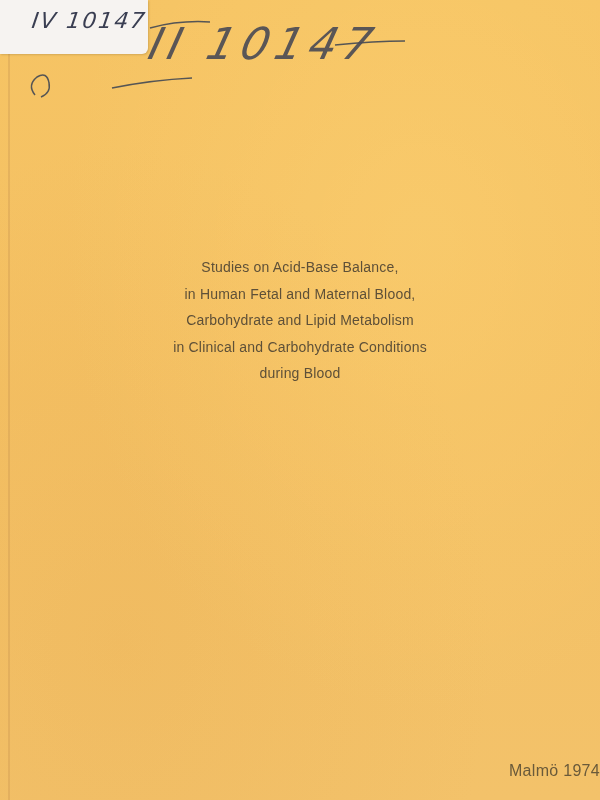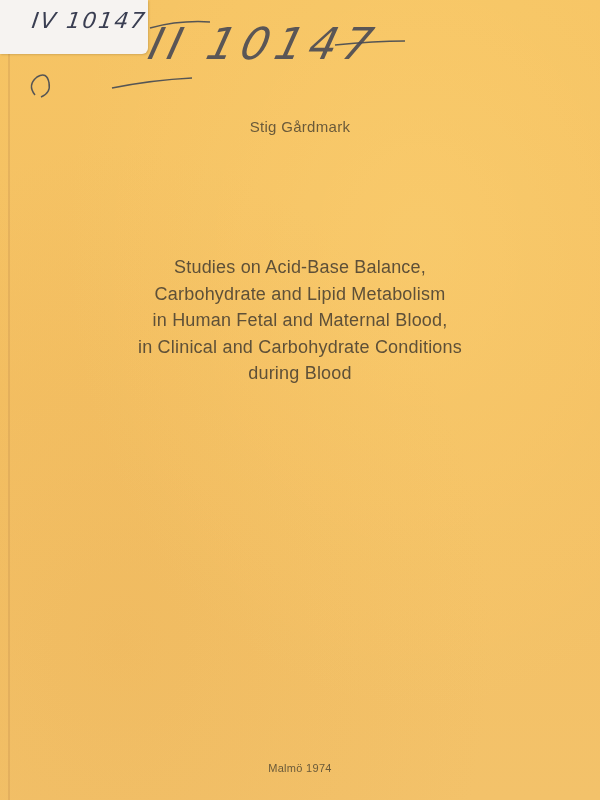--- a/index.html
+++ b/index.html
@@ -40,50 +40,49 @@
       font-size: 44px; color: #4a4a55; letter-spacing: 6px;
       transform: skewX(-14deg);
       opacity: 0.9;
     }
     .author {
       position: absolute; top: 118px; left: 0; right: 0; text-align: center;
       font-size: 15px; color: #6a5a3a; letter-spacing: 0.3px;
     }
     .title {
       position: absolute; top: 254px; left: 0; right: 0; text-align: center;
-      font-size: 18px; line-height: 26.5px; color: #5e5038; letter-spacing: 0.2px;
+      font-size: 14px; line-height: 26.5px; color: #5e5038; letter-spacing: 0.2px;
     }
     .title div { white-space: nowrap; }
     .place {
-      position: absolute; top: 762px; left: 0; right: 0; text-align: center;
-      font-size: 11px; color: #6a5a3a; letter-spacing: 0.3px;
+      position: absolute; top: 762px; left: 0; right: 0; text-align: right;
+      font-size: 16px; color: #6a5a3a; letter-spacing: 0.3px;
     }
   </style>
 </head>
 <body>
 
 <div class="cover">
   <div class="spine-line"></div>
 
   <div class="sticker">
     <span class="sticker-text">IV 10147</span>
   </div>
 
   <svg class="pencil" viewBox="0 0 600 120">
     <path d="M35 95 q-8 -10 2 -18 q10 -6 12 6 q2 10 -8 14" stroke="#555" stroke-width="1.5" fill="none"></path>
     <path d="M150 28 q30 -8 60 -6" stroke="#555" stroke-width="1.5" fill="none"></path>
     <path d="M112 88 q40 -8 80 -10" stroke="#555" stroke-width="1.5" fill="none"></path>
     <path d="M335 45 q40 -4 70 -4" stroke="#555" stroke-width="1.5" fill="none"></path>
   </svg>
   <span class="pencil-text">II 10147</span>
 
-  <div class="author">Stig Gårdmark</div>
 
   <div class="title">
     <div>Studies on Acid-Base Balance,</div>
+    <div>in Human Fetal and Maternal Blood,</div>
     <div>Carbohydrate and Lipid Metabolism</div>
-    <div>in Human Fetal and Maternal Blood,</div>
     <div>in Clinical and Carbohydrate Conditions</div>
     <div>during Blood</div>
   </div>
 
   <div class="place">Malmö 1974</div>
 </div>
 
 </body></html>

